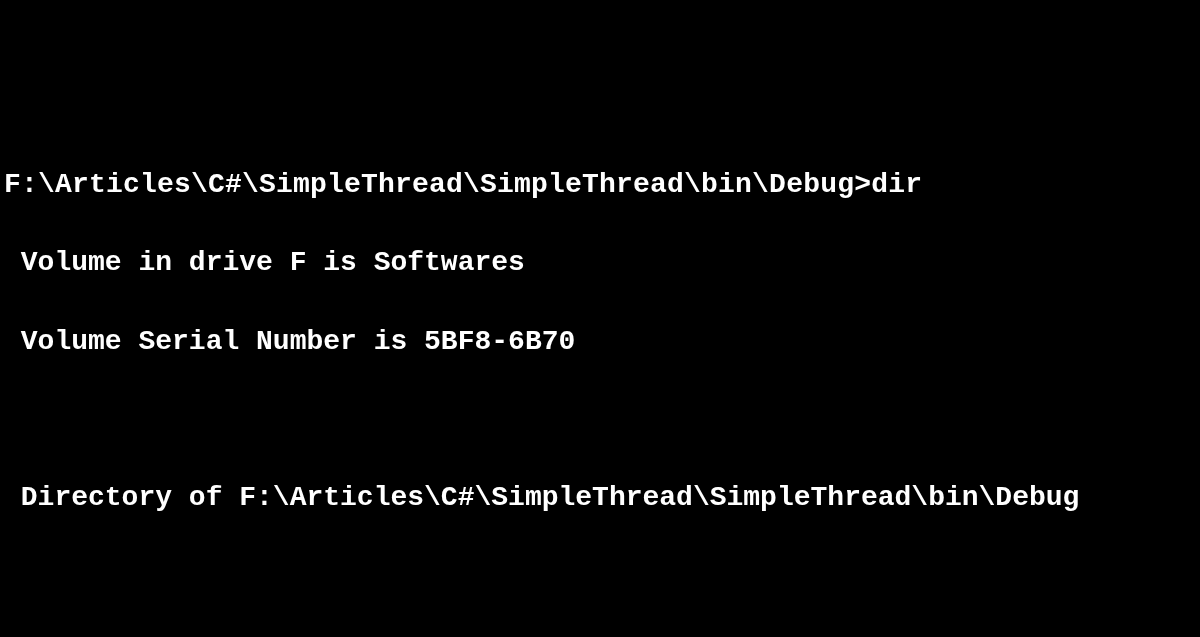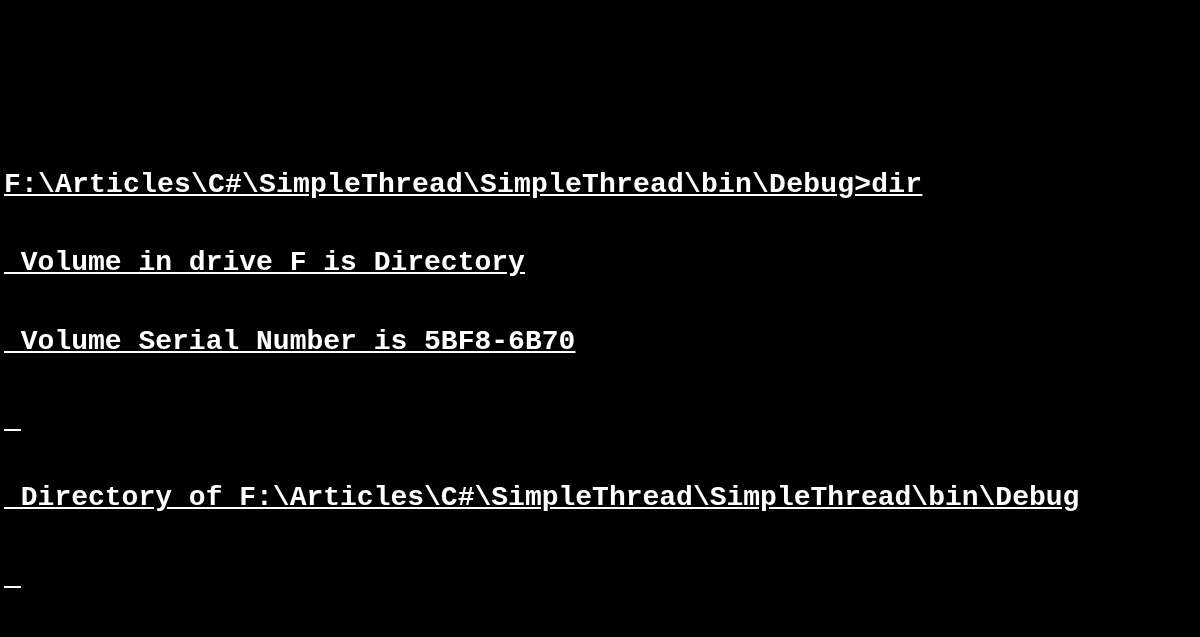--- a/index.html
+++ b/index.html
@@ -1,19 +1,18 @@
 <!DOCTYPE html>
 <html><head>
   <meta charset="utf-8">
   <style>
     * {
       margin: 0;
       padding: 0;
       box-sizing: border-box;
-      text-decoration: underline;
     }
     body {
       background-color: #000000;
       color: #ffffff;
       font-family: 'Consolas', 'Courier New', monospace;
       font-size: 28px;
       font-weight: bold;
       line-height: 1.4;
       padding: 8px 0 8px 4px;
       white-space: pre;
@@ -27,21 +26,21 @@
     .prompt-line {
       letter-spacing: 0.2px;
     }
   </style>
 </head>
 <body>
 
 
 
 <span class="line prompt-line"><span>F:\Articles\C#\SimpleThread\SimpleThread\bin\Debug&gt;</span><span>dir</span></span>
-<span class="line"> Volume in drive F is Directory</span>
+<span class="line"> Volume in drive F is Softwares</span>
 <span class="line"> Volume Serial Number is 5BF8-6B70</span>
 <span class="line"> </span>
 <span class="line"> Directory of F:\Articles\C#\SimpleThread\SimpleThread\bin\Debug</span>
 <span class="line"> </span>
 <span class="line">                </span>
 
 
 
 
 

